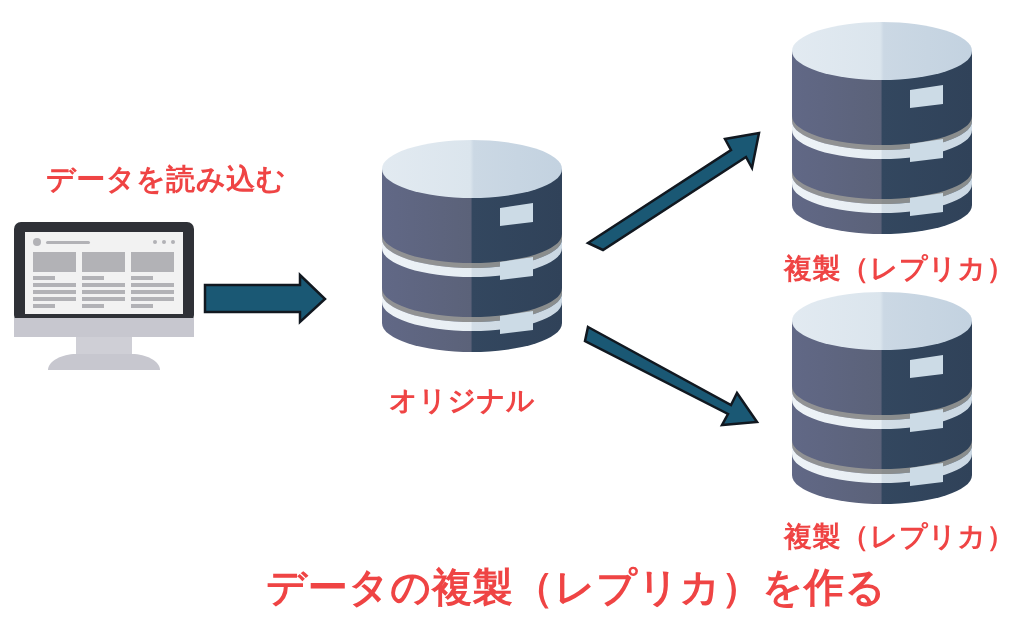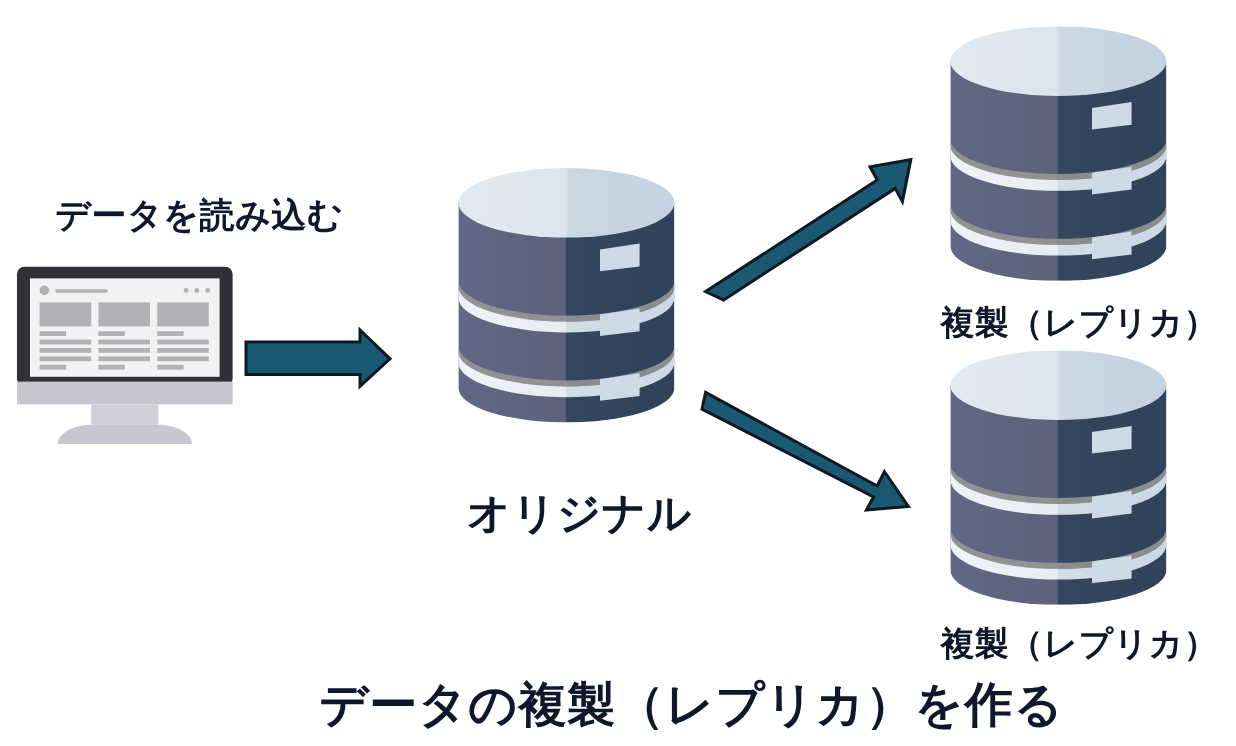--- a/index.html
+++ b/index.html
@@ -16,35 +16,35 @@
   }
   .stage {
     position: absolute;
     left: 0; top: 0;
     width: 1030px;
     height: 622px;
     background: #ffffff;
   }
   .label {
     position: absolute;
-    color: #0f172a;
+    color: #ef4444;
     font-weight: 700;
     white-space: nowrap;
     letter-spacing: 0.02em;
     font-family: Liberation Mono, monospace;
   }
   #label-read {
     left: 46px;
     top: 160px;
     font-size: 29px;
   }
   #label-original {
     left: 389px;
-    top: 404px;
-    font-size: 36px;
+    top: 382px;
+    font-size: 28px;
   }
   #label-replica-top {
     left: 784px;
     top: 250px;
     font-size: 28px;
   }
   #label-replica-bottom {
     left: 784px;
     top: 518px;
     font-size: 28px;

